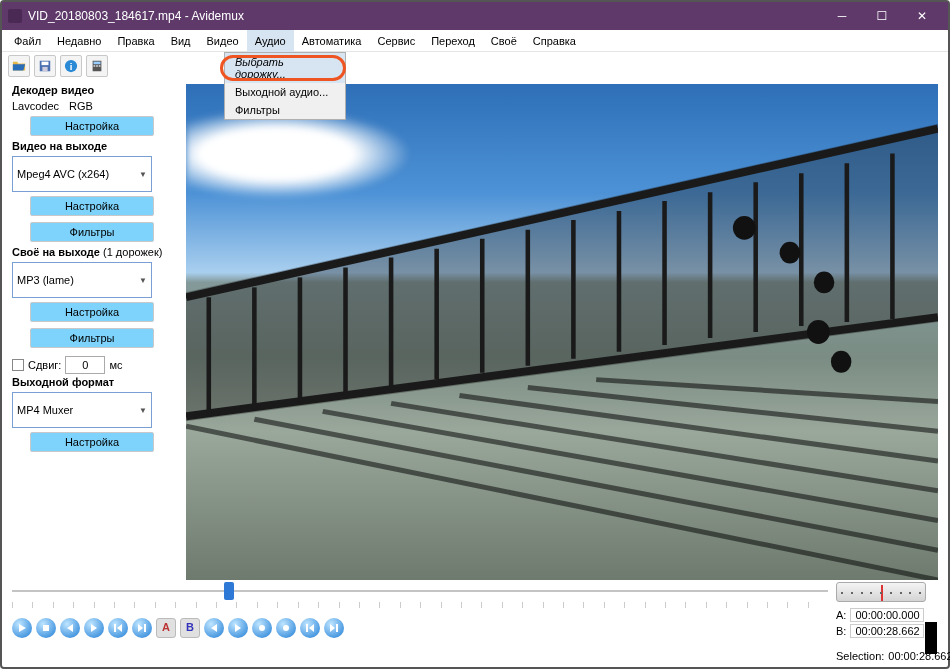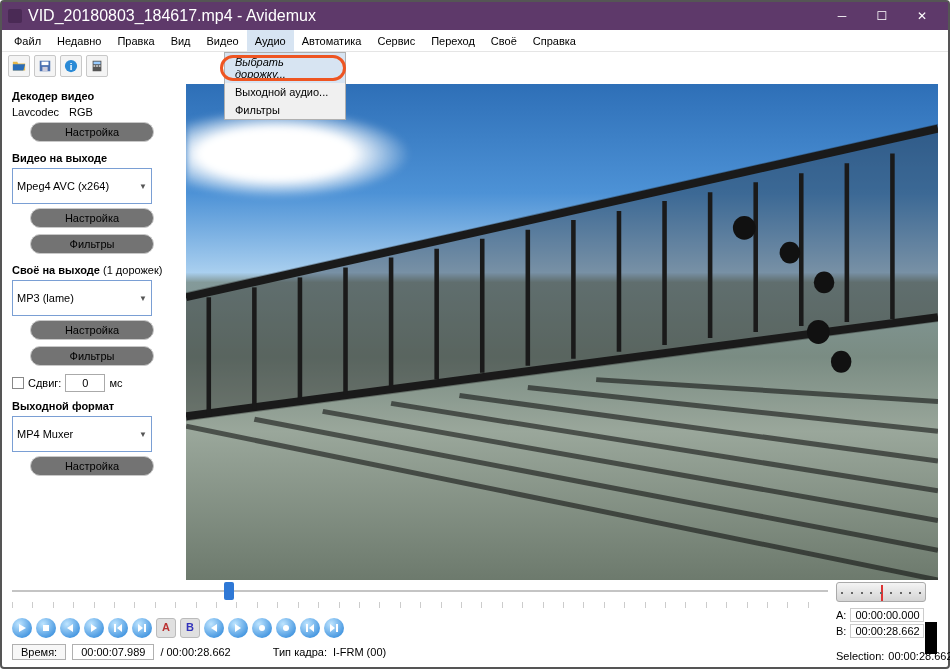--- a/index.html
+++ b/index.html
@@ -1,32 +1,32 @@
 <!DOCTYPE html>
 <html><head>
 <meta charset="utf-8">
 <style>
   * { box-sizing: border-box; margin: 0; padding: 0; font-family: "Segoe UI", Tahoma, sans-serif; font-size: 11px; }
   html, body { width: 950px; height: 669px; background: #fff; overflow: hidden; }
   .outer { width: 950px; height: 669px; border: 2px solid #555; border-radius: 4px; background: #fff; position: relative; }
   .titlebar { height: 28px; background: #5e396a; display: flex; align-items: center; color: #fff; padding: 0 6px; }
   .titlebar .icon { width: 14px; height: 14px; background: #4a2a55; border-radius: 2px; margin-right: 6px; }
-  .titlebar .title { flex: 1; font-size: 16px; }
+  .titlebar .title { flex: 1; font-size: 12px; }
   .titlebar .winbtn { width: 40px; height: 28px; display: flex; align-items: center; justify-content: center; color: #fff; font-size: 12px; }
   .menubar { height: 22px; background: #fff; display: flex; align-items: center; padding: 0 4px; border-bottom: 1px solid #e5e5e5; position: relative; z-index: 5; }
   .menubar .mi { padding: 0 8px; height: 22px; line-height: 22px; }
   .menubar .mi.active { background: #d7e4f2; }
   .toolbar { height: 28px; background: #fff; display: flex; align-items: center; padding: 0 6px; gap: 4px; }
   .tbtn { width: 22px; height: 22px; border: 1px solid #c8c8c8; border-radius: 2px; background: #f4f4f4; display: flex; align-items: center; justify-content: center; }
   .tbtn svg { width: 14px; height: 14px; }
   .content { display: flex; height: 500px; }
   .side { width: 180px; padding: 4px 10px; display: flex; flex-direction: column; gap: 2px; }
-  .sect { font-weight: bold; margin-top: 6px; }
+  .sect { font-weight: bold; margin-top: 0; }
   .row { display: flex; gap: 10px; margin-top: 2px; }
-  .btn { display: block; width: 124px; height: 20px; line-height: 18px; text-align: center; background: #737373; border: 1px solid #c8c8c8; border-radius: 10px; margin: 2px auto; }
+  .btn { display: block; width: 124px; height: 20px; line-height: 18px; text-align: center; background: #7dd3fc; border: 1px solid #c8c8c8; border-radius: 2px; margin: 2px auto; }
   .sel { width: 140px; height: 36px; border: 1px solid #7a9fd4; background: #fff; display: flex; align-items: center; justify-content: space-between; padding: 0 4px; margin-top: 2px; }
   .sel .arrow { font-size: 8px; color: #555; }
   .chk { display: flex; align-items: center; gap: 4px; margin-top: 4px; }
   .chk .box { width: 12px; height: 12px; border: 1px solid #888; }
   .spin { width: 40px; height: 18px; border: 1px solid #aaa; display: flex; align-items: center; justify-content: center; }
   .preview { flex: 1; margin: 4px 10px 0 4px; position: relative; }
   .previewimg { width: 100%; height: 100%; position: relative; overflow: hidden; background: linear-gradient(to bottom, #2e6fb7 0%, #4d92d6 22%, #a9cfef 38%, #849a9a 40%, #7a8c83 55%, #9aa79b 70%, #6d7a6d 100%); }
   .clouds { position: absolute; left: 0; top: 25px; width: 30%; height: 90px; background: radial-gradient(ellipse at 40% 50%, #fff 0%, #fff 40%, rgba(255,255,255,0) 70%); filter: blur(3px); }
   .fence { position: absolute; left: 0; top: 0; width: 100%; height: 100%; }
   .dropdown { position: absolute; left: 222px; top: 50px; width: 122px; background: #f0f0f0; border: 1px solid #b0b0b0; z-index: 10; }
@@ -314,28 +314,20 @@
             <polygon points="9,1 4,5 9,9" fill="#fff"></polygon>
           </svg>
         </div>
       <div class="cbtn">
           <svg viewBox="0 0 10 10">
             <polygon points="1,1 6,5 1,9" fill="#fff"></polygon>
             <rect x="7" y="1" width="2" height="8" fill="#fff"></rect>
           </svg>
         </div>
     </div>
-    <div class="timerow">
-      <div class="tbox">Время:</div>
-      <div class="tbox inp">00:00:07.989</div>
-      <span>/ 00:00:28.662</span>
-      <span style="width:30px"></span>
-      <span>Тип кадра:</span>
-      <span>I-FRM (00)</span>
-    </div>
 
     <div class="rightpanel">
       <div class="jog">
         <div class="dots">
             <span></span>
             <span></span>
             <span></span>
             <span></span>
             <span></span>
             <span></span>

